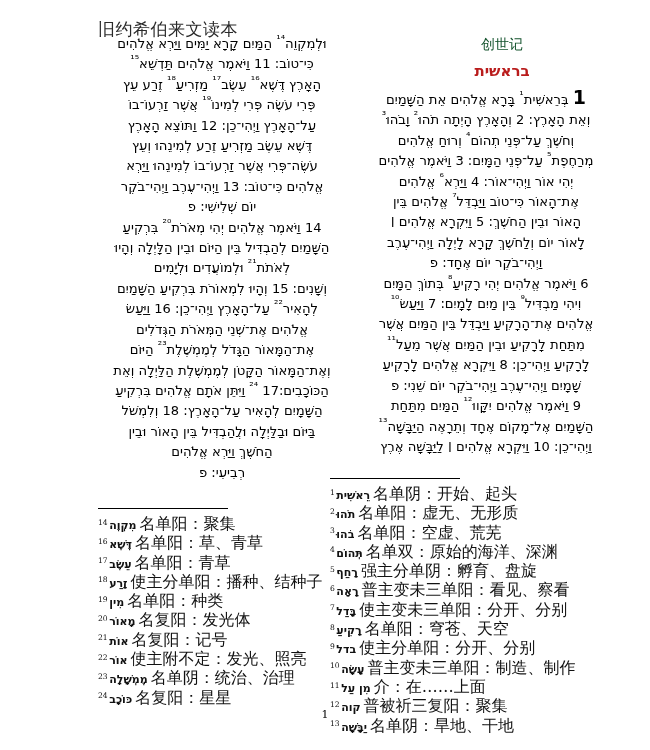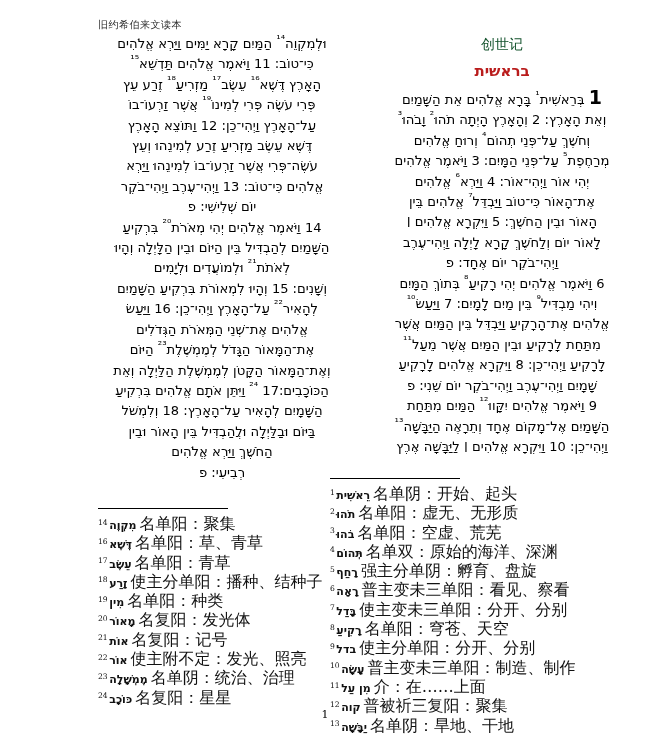--- a/index.html
+++ b/index.html
@@ -21,21 +21,21 @@
     position: absolute;
     inset: 0;
   }
 
   
   .running-head {
     position: absolute;
     left: 98px;
     top: 18px;
     font-family: "DejaVu Serif", "Liberation Serif", serif;
-    font-size: 10px;
+    font-size: 17px;
     color: #2a2a2a;
     letter-spacing: 0.5px;
   }
   .book-head {
     position: absolute;
     left: 402px;
     top: 36px;
     width: 200px;
     text-align: center;
     font-family: "DejaVu Serif", "Liberation Serif", serif;
@@ -61,21 +61,21 @@
     direction: rtl;
     unicode-bidi: isolate;
     text-align: justify;
     text-align-last: center;
     font-family: "DejaVu Sans", sans-serif;
     font-size: 13.2px;
     line-height: 20.4px;
     color: #000;
   }
   .heb-col.right {
-    left: 368px;
+    left: 352px;
     top: 88px;
     width: 268px;
   }
   .heb-col.left {
     left: 96px;
     top: 34px;
     width: 252px;
   }
   .heb-col p {
     margin: 0;

